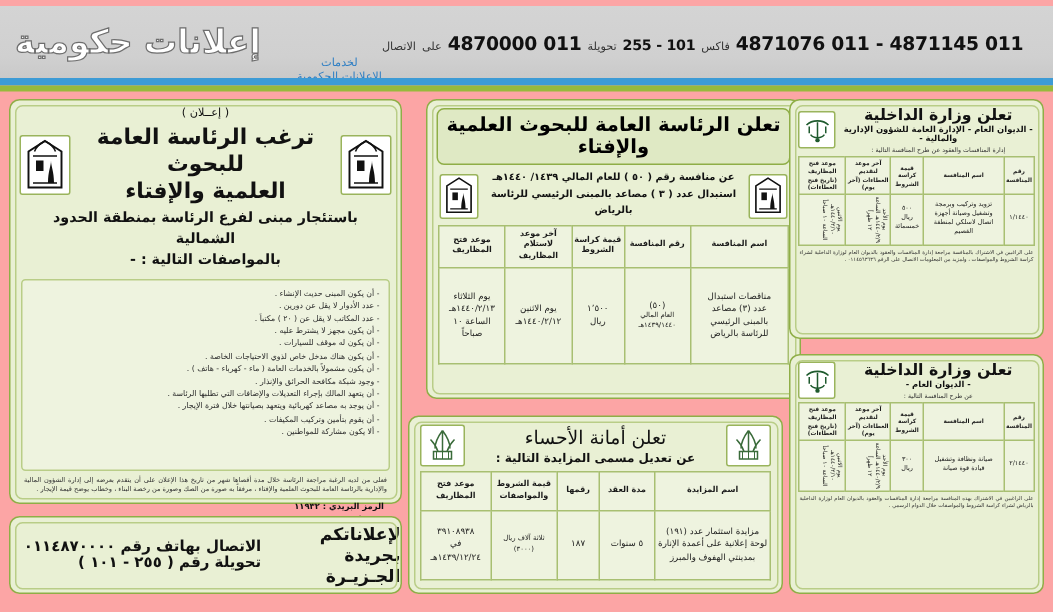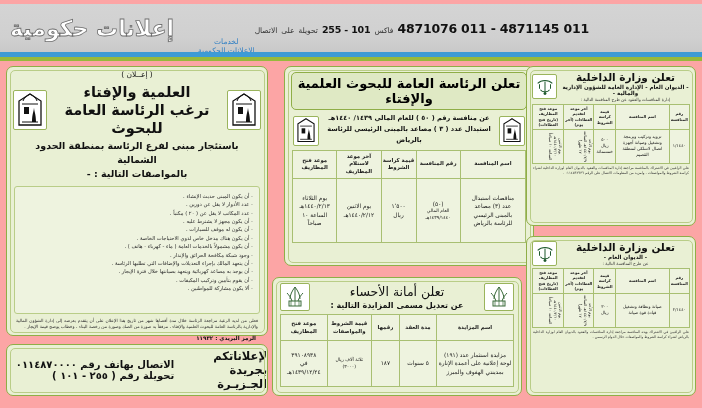--- a/index.html
+++ b/index.html
@@ -145,20 +145,21 @@
 
   <div class="masthead">
     <div class="brand">إعلانات حكومية</div>
     <div class="brand-sub">
       <div>لخدمات</div>
       <div>الإعلانات الحكومية</div>
     </div>
     <div class="contact-line">
       <span class="contact-lbl">الاتصال</span>
       <span class="contact-lbl">على</span>
+      <span class="contact-num">011 4870000</span>
       <span class="contact-lbl">تحويلة</span>
       <span class="contact-num" style="font-size:9.5px">101 - 255</span>
       <span class="contact-lbl">فاكس</span>
       <span class="contact-num">011 4871145 - 011 4871076</span>
     </div>
   </div>
   <div class="bar-blue"></div>
   <div class="bar-olive"></div>
 
   <div class="panel" id="leftPanel">
@@ -168,22 +169,22 @@
       <span class="emblem" style="width:34px;height:40px">
         <svg class="emb-svg" width="30" height="36" viewBox="0 0 30 36" aria-hidden="true">
           <path d="M15 2 L26 9 L26 33 L4 33 L4 9 Z" fill="none" stroke="#111" stroke-width="1.3"></path>
           <path d="M7 12 L23 12 M7 30 L23 30" stroke="#111" stroke-width="1"></path>
           <rect x="9" y="15" width="5" height="7" fill="#111"></rect>
           <path d="M17 30 C17 22 19 19 19 15 C19 19 21 22 21 30 Z" fill="#111"></path>
           <path d="M15 2 C11 4 9 6 8 9 M15 2 C19 4 21 6 22 9" fill="none" stroke="#111" stroke-width="1"></path>
         </svg>
       </span>
       <div class="lp-title">
+        <div>ترغب الرئاسة العامة للبحوث</div>
         <div>العلمية والإفتاء</div>
-        <div>ترغب الرئاسة العامة للبحوث</div>
       </div>
       <span class="emblem" style="width:34px;height:40px">
         <svg class="emb-svg" width="30" height="36" viewBox="0 0 30 36" aria-hidden="true">
           <path d="M15 2 L26 9 L26 33 L4 33 L4 9 Z" fill="none" stroke="#111" stroke-width="1.3"></path>
           <path d="M7 12 L23 12 M7 30 L23 30" stroke="#111" stroke-width="1"></path>
           <rect x="9" y="15" width="5" height="7" fill="#111"></rect>
           <path d="M17 30 C17 22 19 19 19 15 C19 19 21 22 21 30 Z" fill="#111"></path>
           <path d="M15 2 C11 4 9 6 8 9 M15 2 C19 4 21 6 22 9" fill="none" stroke="#111" stroke-width="1"></path>
         </svg>
       </span>

